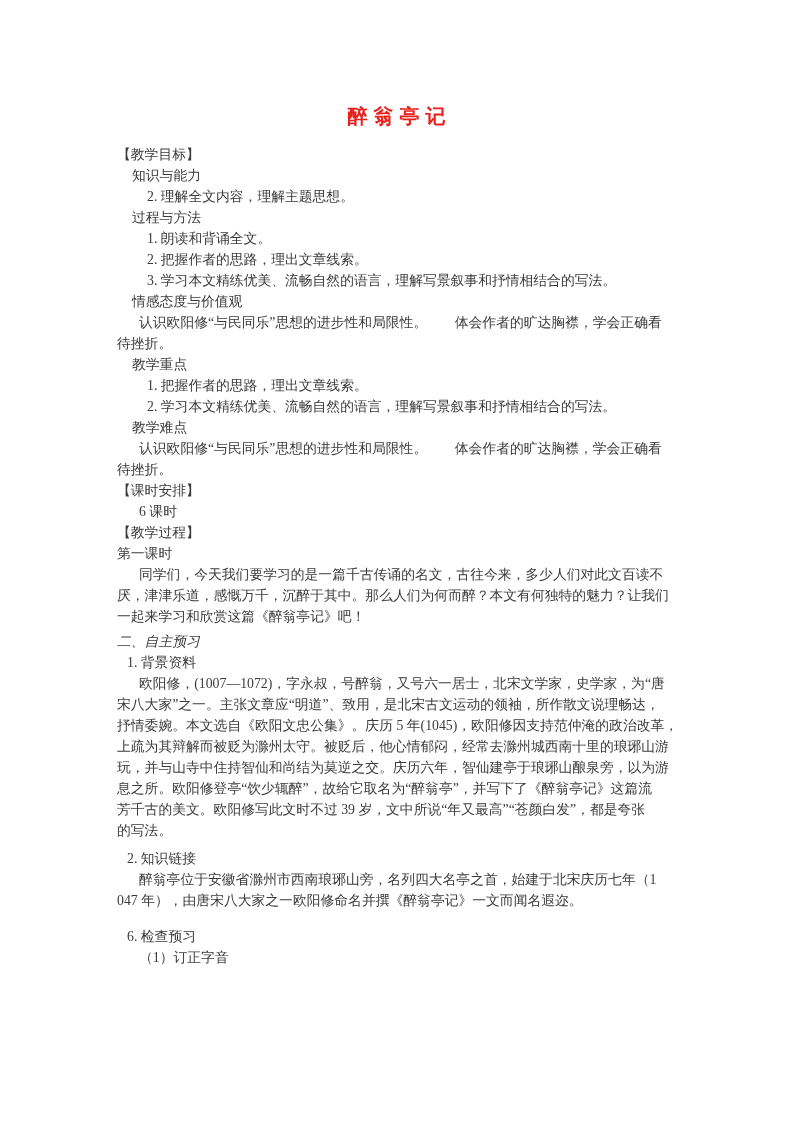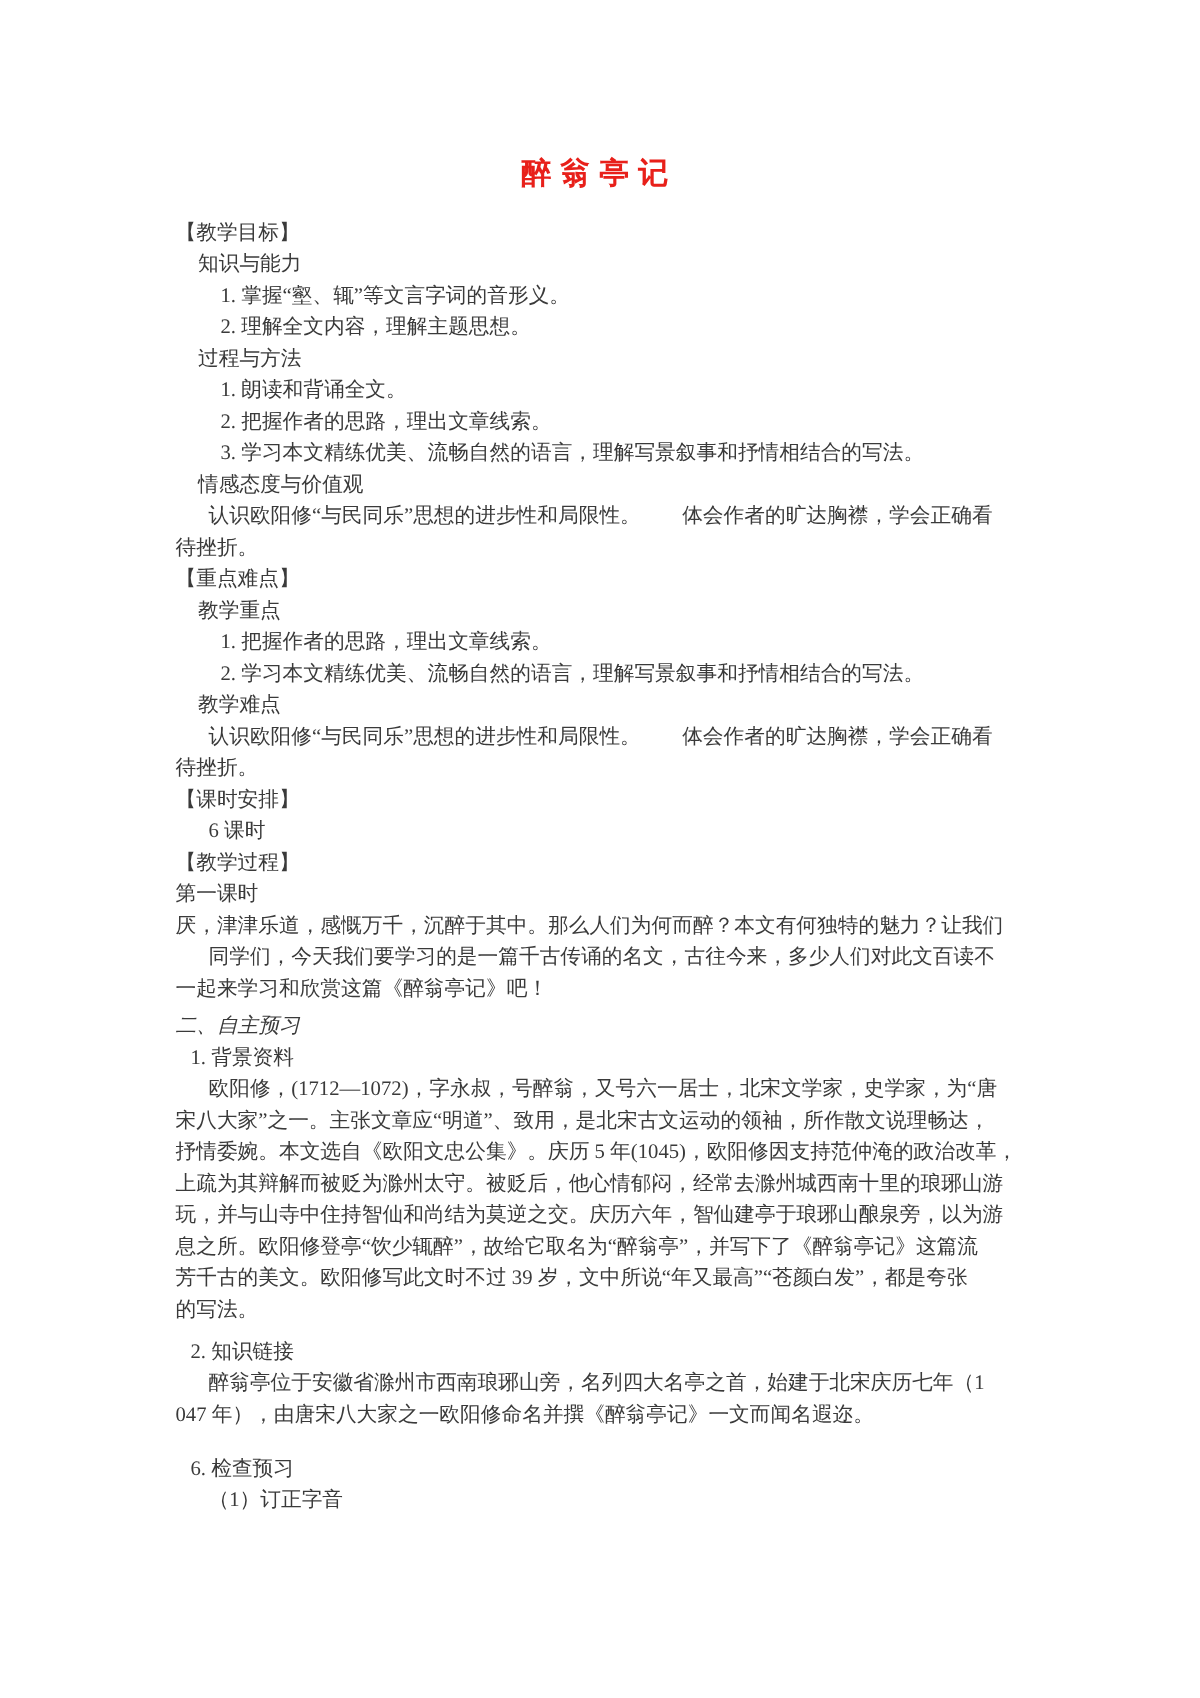--- a/index.html
+++ b/index.html
@@ -45,46 +45,44 @@
   .center { margin-left: 0; text-align: left; }
 </style>
 </head>
 <body>
 
 <div class="page" style="background: rgb(255, 255, 255); color: rgb(58, 58, 58);">
   <div class="doc-title" style="color: rgb(232, 32, 26);">醉翁亭记</div>
   <div class="doc-body">
       <div class="line i0">【教学目标】</div>
       <div class="line i2">知识与能力</div>
-      <div class="line i4">1. 掌握“壑、辄”等文言字词的音形义。</div>
       <div class="line i4">2. 理解全文内容，理解主题思想。</div>
       <div class="line i2">过程与方法</div>
       <div class="line i4">1. 朗读和背诵全文。</div>
       <div class="line i4">2. 把握作者的思路，理出文章线索。</div>
       <div class="line i4">3. 学习本文精练优美、流畅自然的语言，理解写景叙事和抒情相结合的写法。</div>
       <div class="line i2">情感态度与价值观</div>
       <div class="line i3">认识欧阳修“与民同乐”思想的进步性和局限性。　　体会作者的旷达胸襟，学会正确看</div>
       <div class="line i0">待挫折。</div>
-      <div class="line i0">【重点难点】</div>
       <div class="line i2">教学重点</div>
       <div class="line i4">1. 把握作者的思路，理出文章线索。</div>
       <div class="line i4">2. 学习本文精练优美、流畅自然的语言，理解写景叙事和抒情相结合的写法。</div>
       <div class="line i2">教学难点</div>
       <div class="line i3">认识欧阳修“与民同乐”思想的进步性和局限性。　　体会作者的旷达胸襟，学会正确看</div>
       <div class="line i0">待挫折。</div>
       <div class="line i0">【课时安排】</div>
       <div class="line i3">6 课时</div>
       <div class="line i0">【教学过程】</div>
       <div class="line i0 center">第一课时</div>
+      <div class="line i3">同学们，今天我们要学习的是一篇千古传诵的名文，古往今来，多少人们对此文百读不</div>
       <div class="line i0">厌，津津乐道，感慨万千，沉醉于其中。那么人们为何而醉？本文有何独特的魅力？让我们</div>
-      <div class="line i3">同学们，今天我们要学习的是一篇千古传诵的名文，古往今来，多少人们对此文百读不</div>
       <div class="line i0">一起来学习和欣赏这篇《醉翁亭记》吧！</div>
       <div class="line i0" style="margin-top: 4px; font-style: italic;">二、自主预习</div>
       <div class="line i1">1. 背景资料</div>
-      <div class="line i3">欧阳修，(1712—1072)，字永叔，号醉翁，又号六一居士，北宋文学家，史学家，为“唐</div>
+      <div class="line i3">欧阳修，(1007—1072)，字永叔，号醉翁，又号六一居士，北宋文学家，史学家，为“唐</div>
       <div class="line i0">宋八大家”之一。主张文章应“明道”、致用，是北宋古文运动的领袖，所作散文说理畅达，</div>
       <div class="line i0">抒情委婉。本文选自《欧阳文忠公集》。庆历 5 年(1045)，欧阳修因支持范仲淹的政治改革，</div>
       <div class="line i0">上疏为其辩解而被贬为滁州太守。被贬后，他心情郁闷，经常去滁州城西南十里的琅琊山游</div>
       <div class="line i0">玩，并与山寺中住持智仙和尚结为莫逆之交。庆历六年，智仙建亭于琅琊山酿泉旁，以为游</div>
       <div class="line i0">息之所。欧阳修登亭“饮少辄醉”，故给它取名为“醉翁亭”，并写下了《醉翁亭记》这篇流</div>
       <div class="line i0">芳千古的美文。欧阳修写此文时不过 39 岁，文中所说“年又最高”“苍颜白发”，都是夸张</div>
       <div class="line i0">的写法。</div>
       <div class="line i1" style="margin-top: 7px;">2. 知识链接</div>
       <div class="line i3">醉翁亭位于安徽省滁州市西南琅琊山旁，名列四大名亭之首，始建于北宋庆历七年（1</div>
       <div class="line i0">047 年），由唐宋八大家之一欧阳修命名并撰《醉翁亭记》一文而闻名遐迩。</div>

